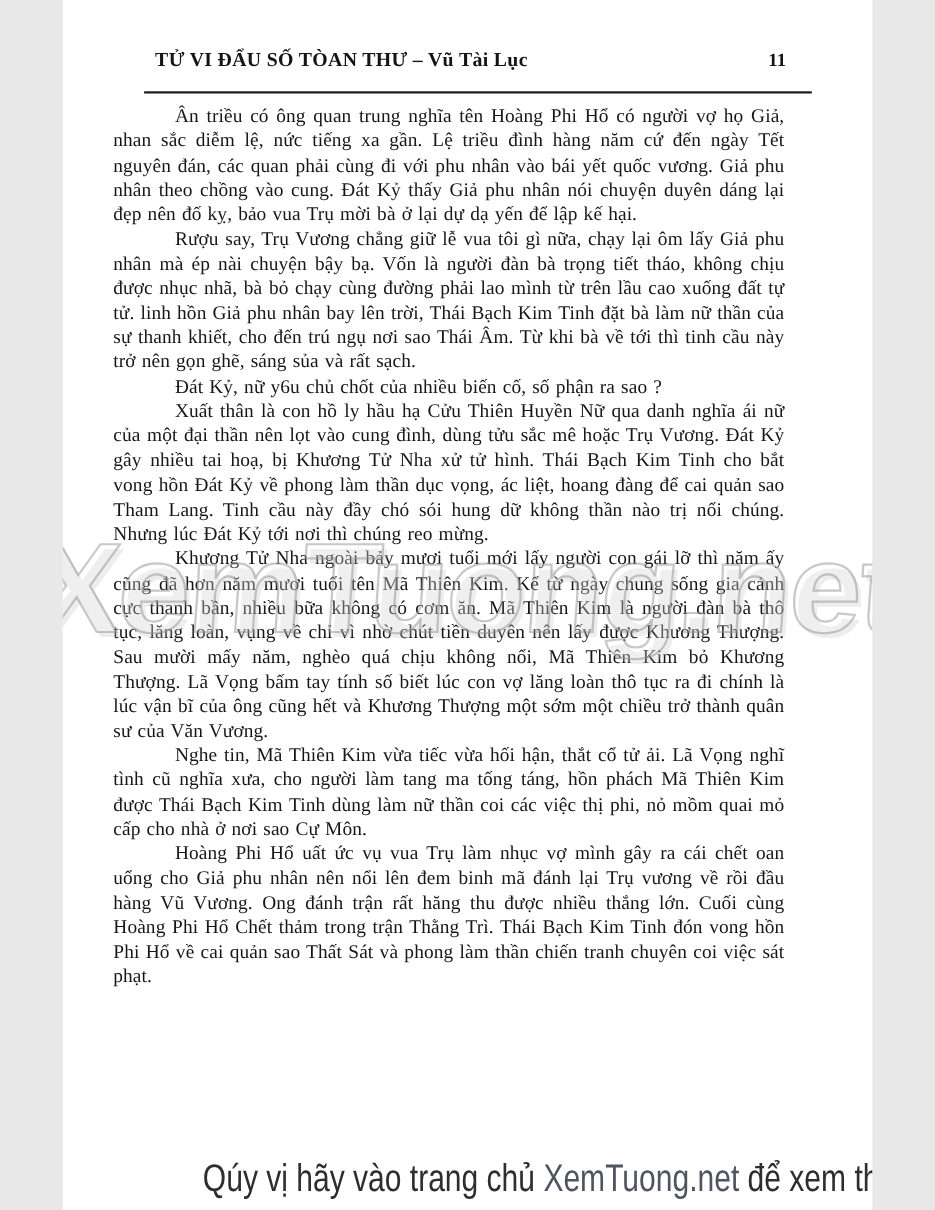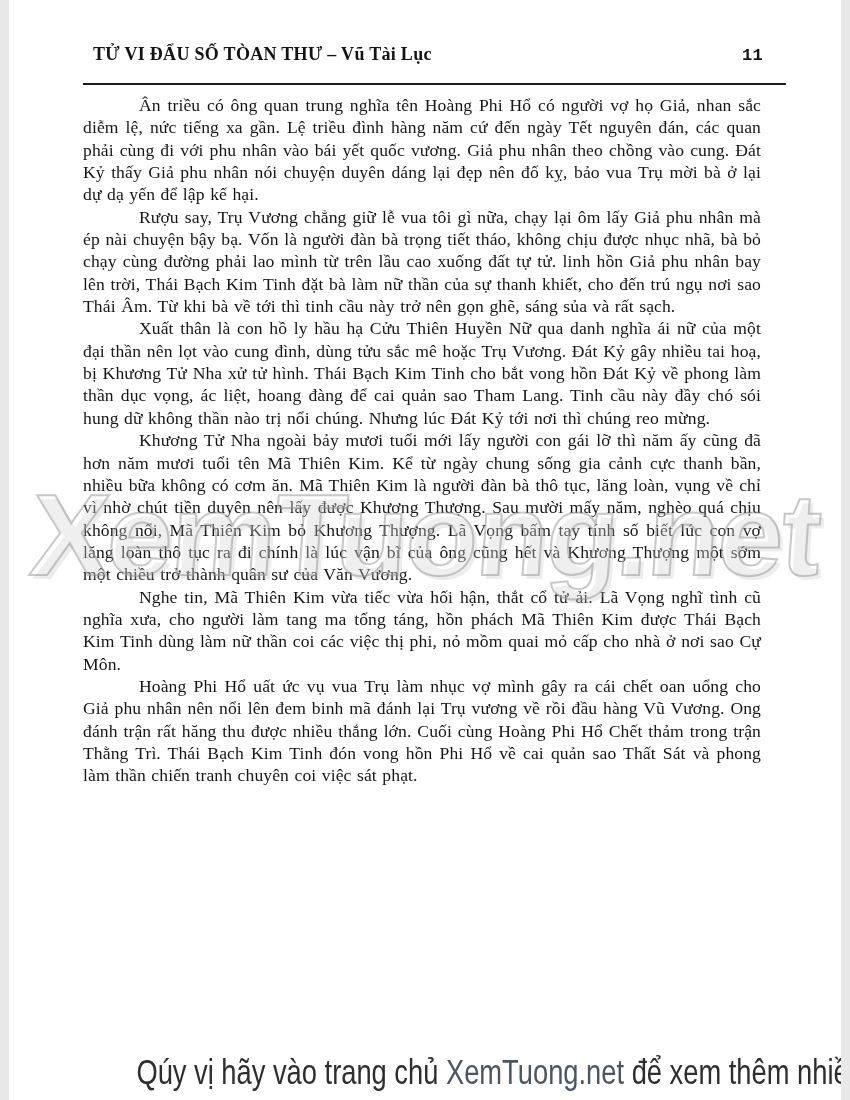--- a/index.html
+++ b/index.html
@@ -2,50 +2,49 @@
 <html><head>
 <meta charset="utf-8">
 <style>
   html, body {
     margin: 0;
     padding: 0;
     background: #e8e8e8;
   }
   .page {
     position: relative;
-    width: 832px;
+    width: 736px;
     height: 1100px;
     margin: 0 auto;
     background: #ffffff;
     overflow: hidden;
     font-family: "Liberation Serif", "DejaVu Serif", serif;
     color: #161616;
   }
   .page-header {
     display: flex;
     justify-content: space-between;
     align-items: baseline;
     margin: 44px 78px 0 84px;
     font-size: 18px;
     font-weight: bold;
     letter-spacing: 0.3px;
     color: #141414;
   }
   .page-header .page-number {
     font-weight: bold;
     font-size: 17px;
-    font-family: Liberation Mono, monospace;
   }
   .header-rule {
     height: 2px;
     background: #1b1b1b;
     margin: 18px 55px 0 74px;
   }
   .body-text {
-    margin: 9px 80px 0 74px;
+    margin: 9px 80px 0 46px;
     text-align: justify;
     font-size: 17.6px;
     line-height: 22.35px;
     letter-spacing: 0.1px;
   }
   .body-text p {
     margin: 0;
     text-indent: 56px;
     word-spacing: 1px;
   }
@@ -96,20 +95,21 @@
   <div class="page-header">
     <span class="book-title">TỬ VI ĐẨU SỐ TÒAN THƯ – Vũ Tài Lục</span>
     <span class="page-number">11</span>
   </div>
 
   <div class="header-rule"></div>
 
   <div class="body-text">
       <p>Ân triều có ông quan trung nghĩa tên Hoàng Phi Hổ có người vợ họ Giả, nhan sắc diễm lệ, nức tiếng xa gần. Lệ triều đình hàng năm cứ đến ngày Tết nguyên đán, các quan phải cùng đi với phu nhân vào bái yết quốc vương. Giả phu nhân theo chồng vào cung. Đát Kỷ thấy Giả phu nhân nói chuyện duyên dáng lại đẹp nên đố kỵ, bảo vua Trụ mời bà ở lại dự dạ yến để lập kế hại.</p>
       <p>Rượu say, Trụ Vương chẳng giữ lễ vua tôi gì nữa, chạy lại ôm lấy Giả phu nhân mà ép nài chuyện bậy bạ. Vốn là người đàn bà trọng tiết tháo, không chịu được nhục nhã, bà bỏ chạy cùng đường phải lao mình từ trên lầu cao xuống đất tự tử. linh hồn Giả phu nhân bay lên trời, Thái Bạch Kim Tinh đặt bà làm nữ thần của sự thanh khiết, cho đến trú ngụ nơi sao Thái Âm. Từ khi bà về tới thì tinh cầu này trở nên gọn ghẽ, sáng sủa và rất sạch.</p>
+      <p>Đát Kỷ, nữ y6u chủ chốt của nhiều biến cố, số phận ra sao ?</p>
       <p>Xuất thân là con hồ ly hầu hạ Cửu Thiên Huyền Nữ qua danh nghĩa ái nữ của một đại thần nên lọt vào cung đình, dùng tửu sắc mê hoặc Trụ Vương. Đát Kỷ gây nhiều tai hoạ, bị Khương Tử Nha xử tử hình. Thái Bạch Kim Tinh cho bắt vong hồn Đát Kỷ về phong làm thần dục vọng, ác liệt, hoang đàng để cai quản sao Tham Lang. Tinh cầu này đầy chó sói hung dữ không thần nào trị nổi chúng. Nhưng lúc Đát Kỷ tới nơi thì chúng  reo mừng.</p>
       <p>Khương Tử Nha ngoài bảy mươi tuổi mới lấy người con gái lỡ thì năm ấy cũng đã hơn năm mươi tuổi tên Mã Thiên Kim. Kể từ ngày chung sống gia cảnh cực thanh bần, nhiều bữa không có cơm ăn. Mã Thiên Kim là người đàn bà thô tục, lăng loàn, vụng về chỉ vì nhờ chút tiền duyên nên lấy được Khương Thượng. Sau mười mấy năm, nghèo quá chịu không nổi, Mã Thiên Kim bỏ Khương Thượng. Lã Vọng bấm tay tính số biết lúc con vợ lăng loàn thô tục ra đi chính là lúc vận bĩ của ông cũng hết và Khương Thượng một sớm một chiều trở thành quân sư của Văn Vương.</p>
       <p>Nghe tin, Mã Thiên Kim vừa tiếc vừa hối hận, thắt cổ tử ải. Lã Vọng nghĩ tình cũ nghĩa xưa, cho người làm tang ma tống táng, hồn phách Mã Thiên Kim được Thái Bạch Kim Tinh dùng làm nữ thần coi các việc thị phi, nỏ mồm quai mỏ cấp cho nhà ở nơi sao Cự Môn.</p>
       <p>Hoàng Phi Hổ uất ức vụ vua Trụ làm nhục vợ mình gây ra cái chết oan uổng cho Giả phu nhân nên nổi lên đem binh mã đánh lại Trụ vương về rồi đầu hàng Vũ Vương. Ong đánh trận rất hăng thu được nhiều thắng lớn. Cuối cùng Hoàng Phi Hổ Chết thảm trong trận Thằng Trì. Thái Bạch Kim Tinh đón vong hồn Phi Hổ về cai quản sao Thất Sát và phong làm thần chiến tranh chuyên coi việc sát phạt.</p>
     </div>
 
   <div class="watermark">XemTuong.net</div>
 
   <div class="page-footer">
     <span class="footer-line">

